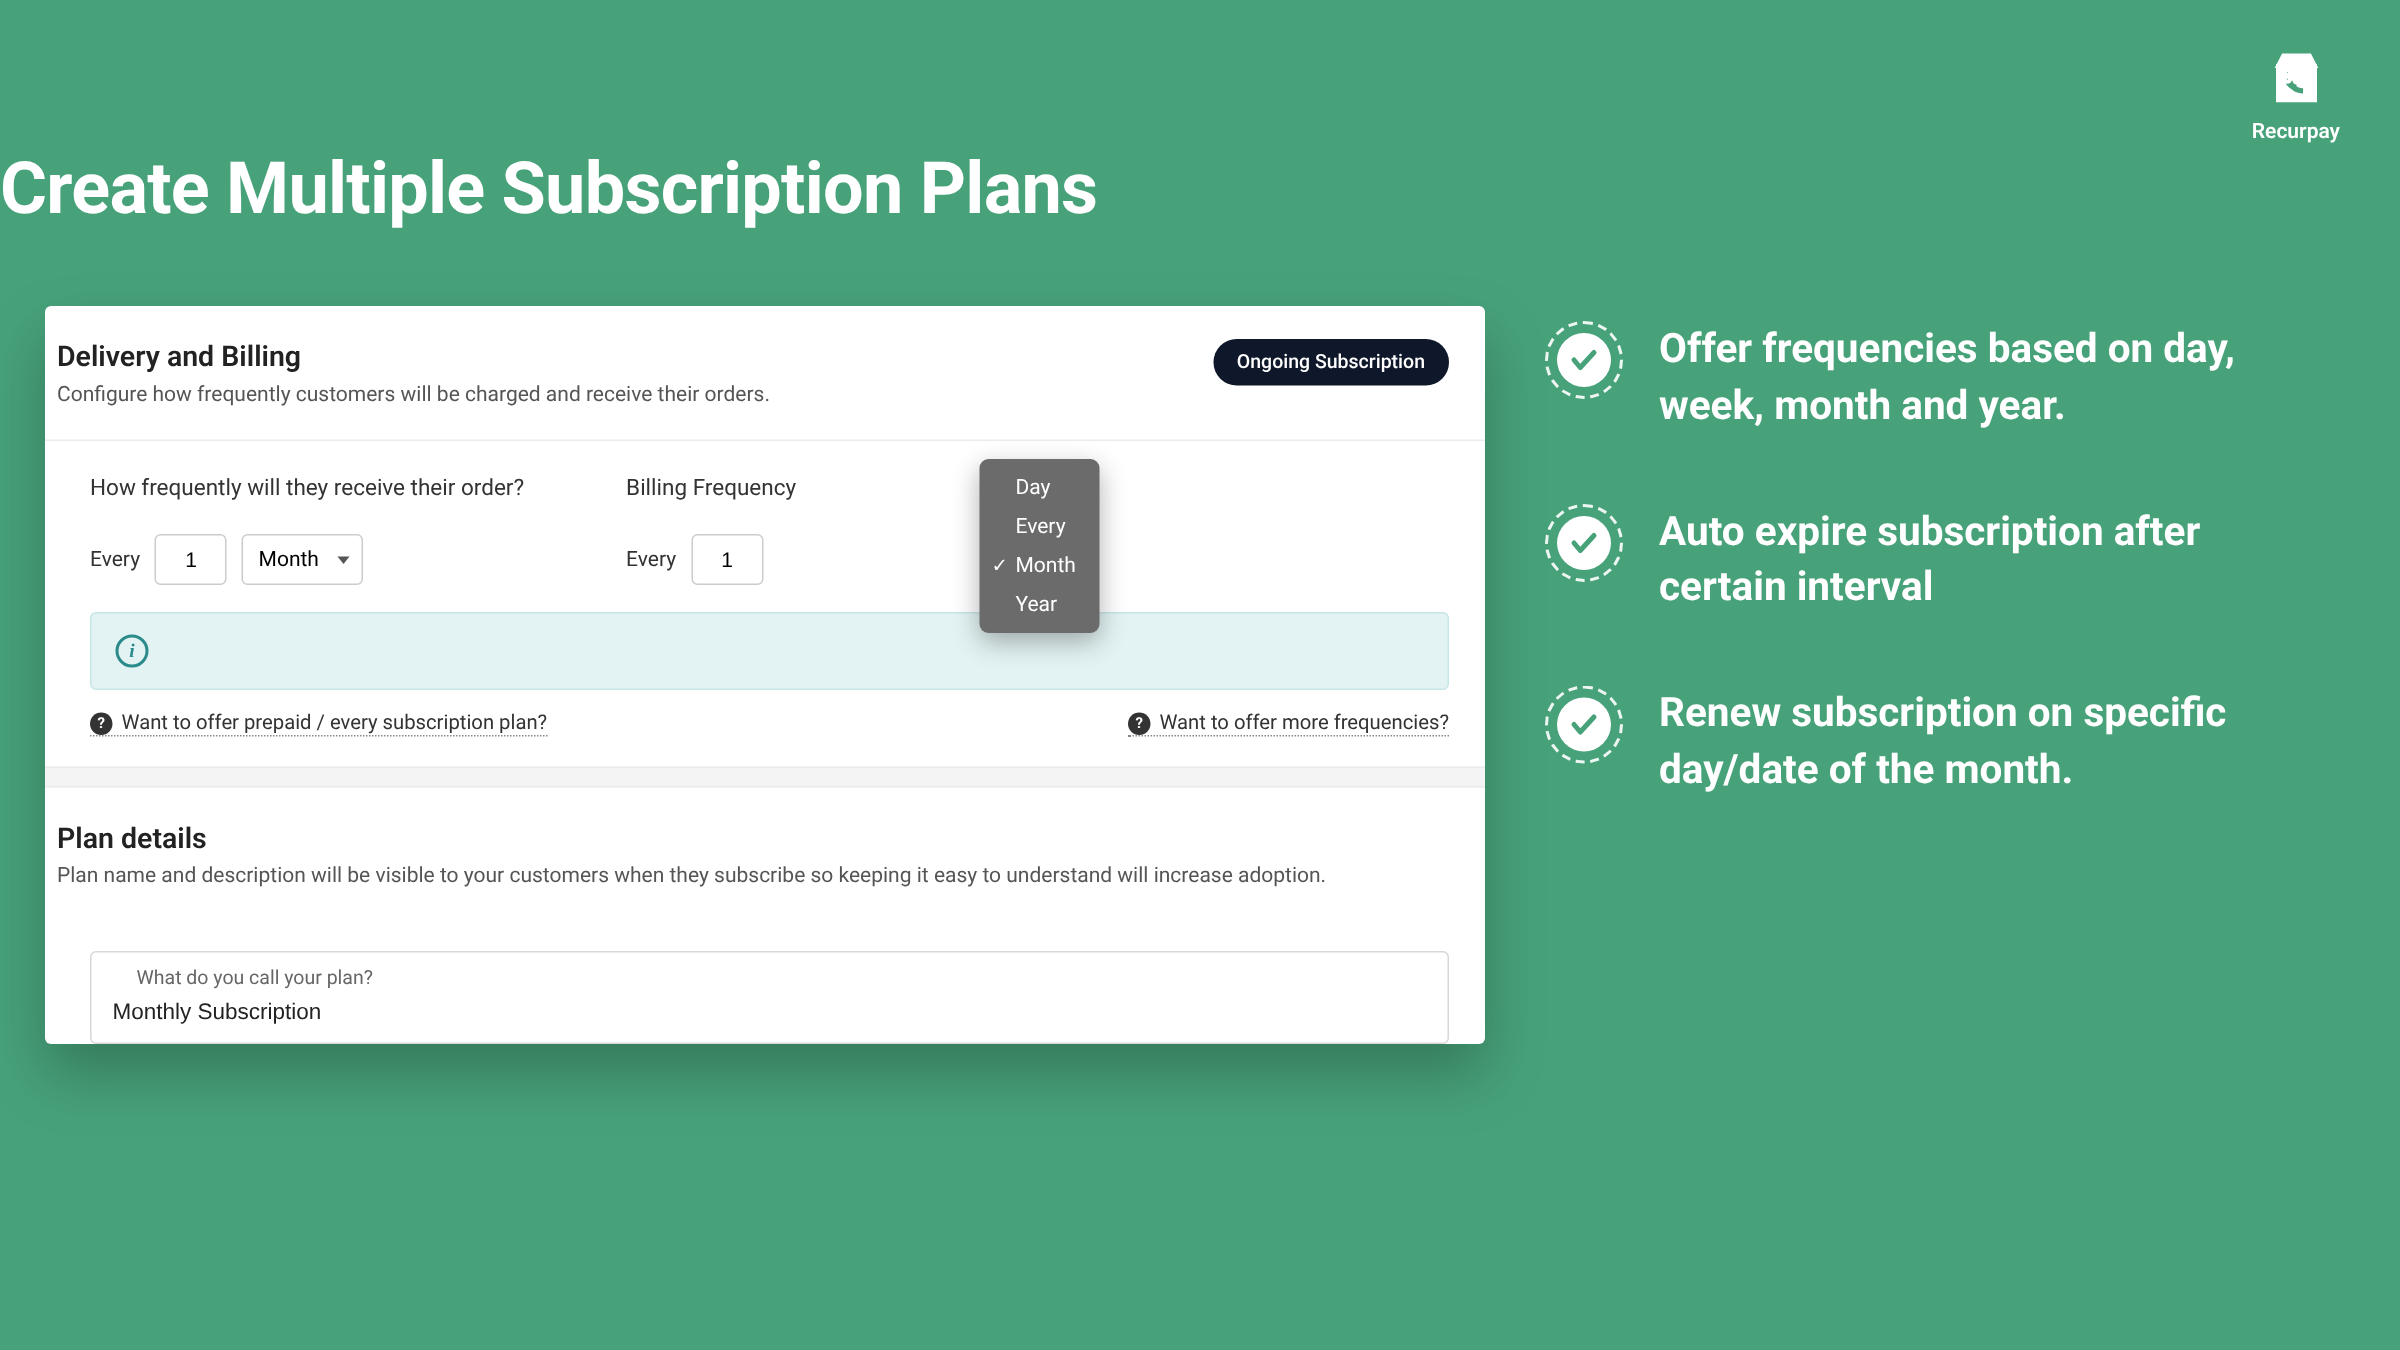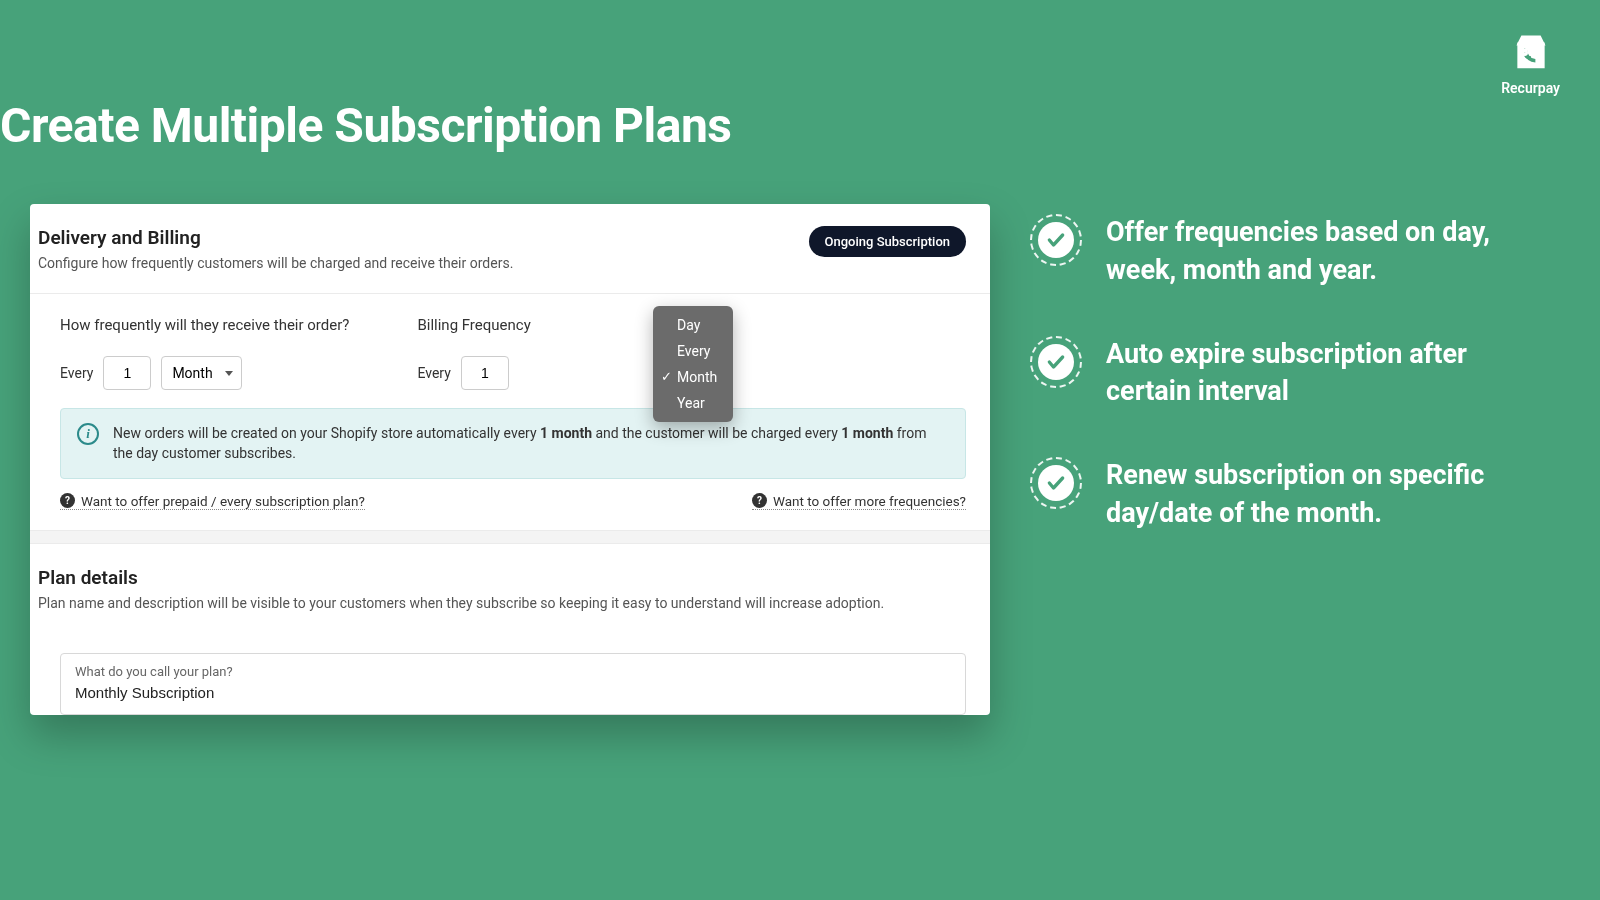--- a/index.html
+++ b/index.html
@@ -130,21 +130,21 @@
   font-weight: 700;
 }
 .gap-strip { height: 14px; background: #f4f4f4; border-top: 1px solid #ebebeb; border-bottom: 1px solid #ebebeb; }
 
 .plan-input-wrap {
   margin: 20px 24px 28px 30px;
   border: 1px solid #d8d8d8;
   border-radius: 4px;
   padding: 10px 14px 12px 14px;
 }
-.plan-input-label { font-size: 13px; color: #666; margin-bottom: 4px; }
+.plan-input-label { font-size: 13px; color: #666; margin-bottom: 4px; margin-left: 16px; }
 .plan-input {
   width: 100%; border: none; outline: none; font-size: 15px; color: #222;
 }
 
 .features { flex: 1; padding-top: 10px; }
 .feature {
   display: flex; align-items: flex-start; gap: 24px; margin-bottom: 46px;
 }
 .feature-badge {
   width: 52px; height: 52px; border-radius: 50%;
@@ -213,23 +213,20 @@
         <div class="dropdown">
           <div class="dropdown-item">Day</div>
           <div class="dropdown-item">Every</div>
           <div class="dropdown-item selected">Month</div>
           <div class="dropdown-item">Year</div>
         </div>
       </div>
 
       <div class="info-banner">
         <div class="info-icon">i</div>
-        <div class="info-text">
-          <span>New orders will be created on your Shopify store automatically every </span><b>1 month</b><span> and the customer will be charged every </span><b>1 month</b><span> from the day customer subscribes.</span>
-        </div>
       </div>
 
       <div class="hint-row">
         <span class="hint">
           <span class="hint-q">?</span>
           <span>Want to offer prepaid / every subscription plan?</span>
         </span>
         <span class="hint">
           <span class="hint-q">?</span>
           <span>Want to offer more frequencies?</span>

